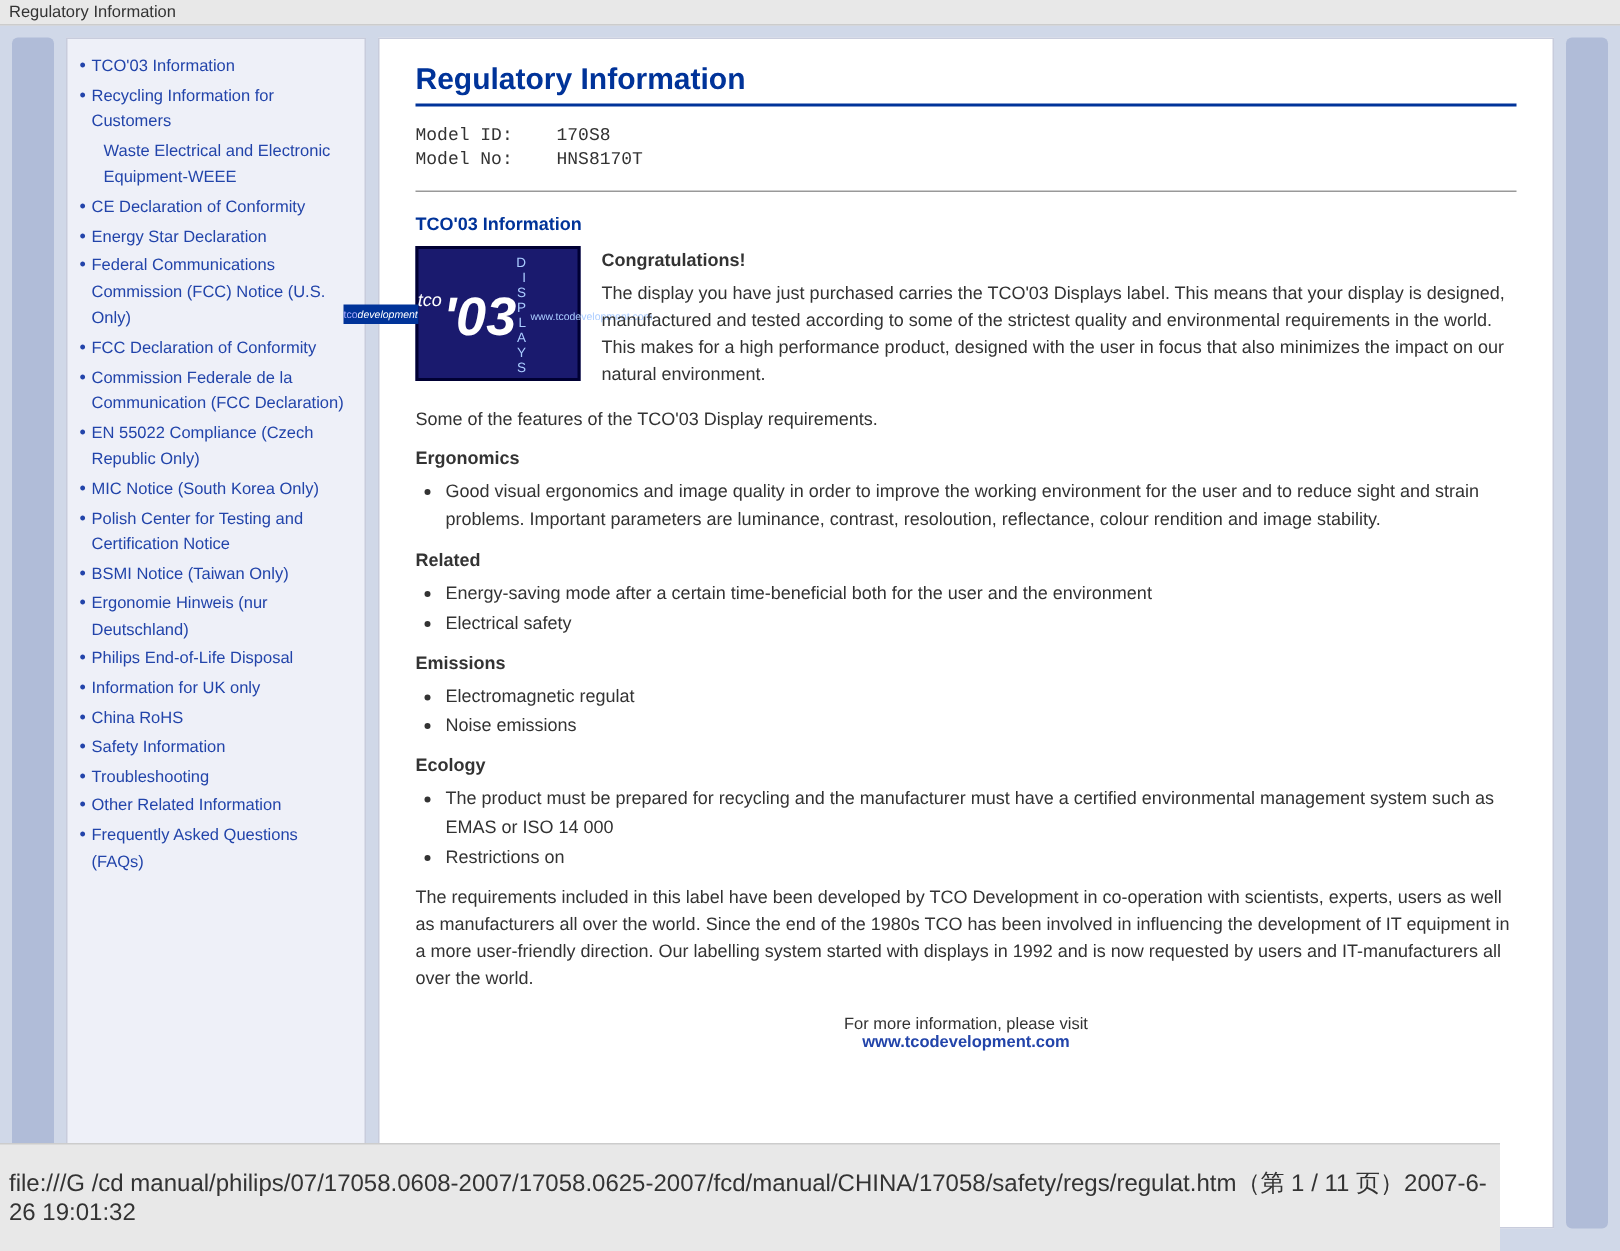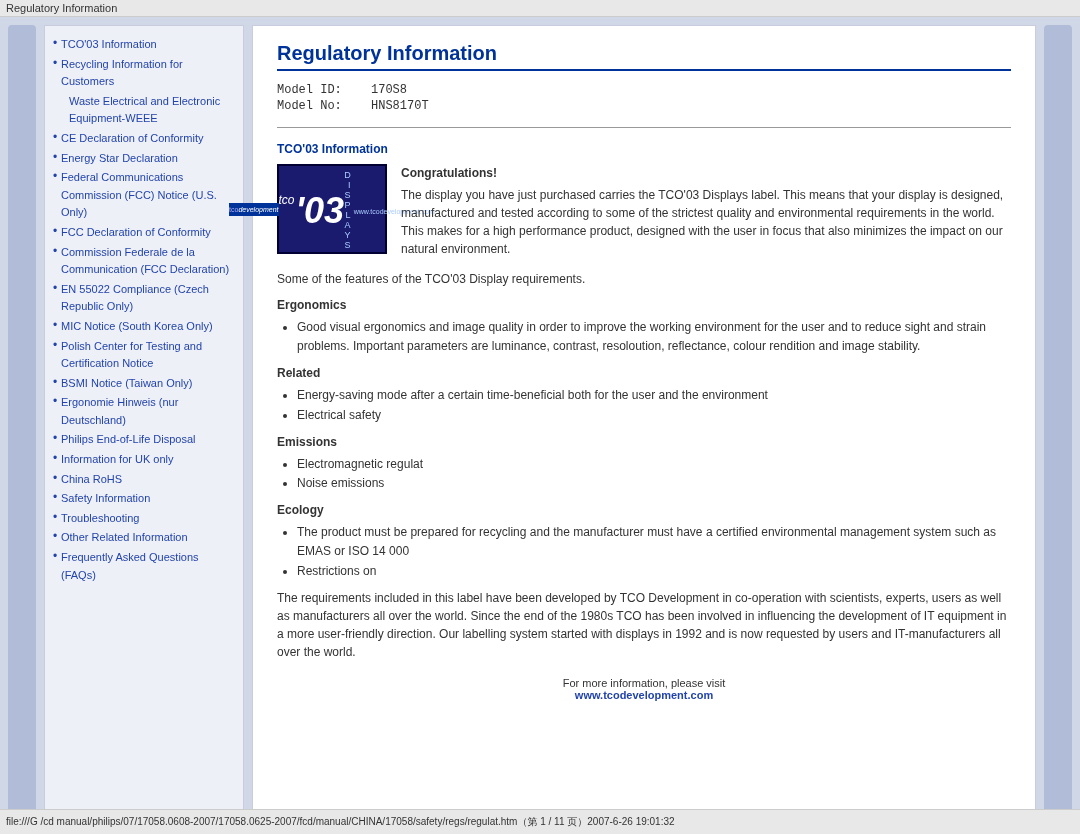--- a/index.html
+++ b/index.html
@@ -181,27 +181,27 @@
       margin-top: 16px;
       color: #333;
     }
     .footer-link {
       color: #2244aa;
       font-weight: bold;
       text-decoration: none;
     }
     .status-bar {
       background: #e8e8e8;
-      padding: 5px 6px;
-      font-size: 10px;
+      padding: 16px 6px;
+      font-size: 16px;
       color: #333;
       border-top: 1px solid #ccc;
       position: fixed;
       bottom: 0;
-      width: 1080px;
+      width: 1000px;
     }
   </style>
 </head>
 <body>
 
 <div class="title-bar">
   <span>Regulatory Information</span>
 </div>
 
 <div class="main-layout">

